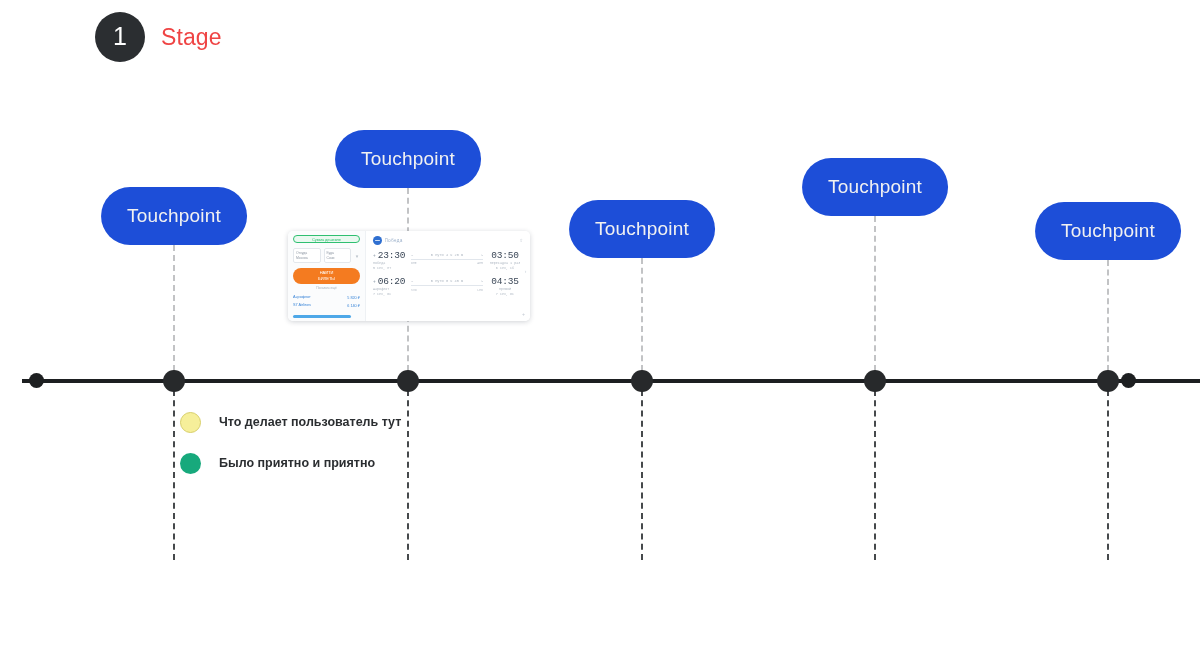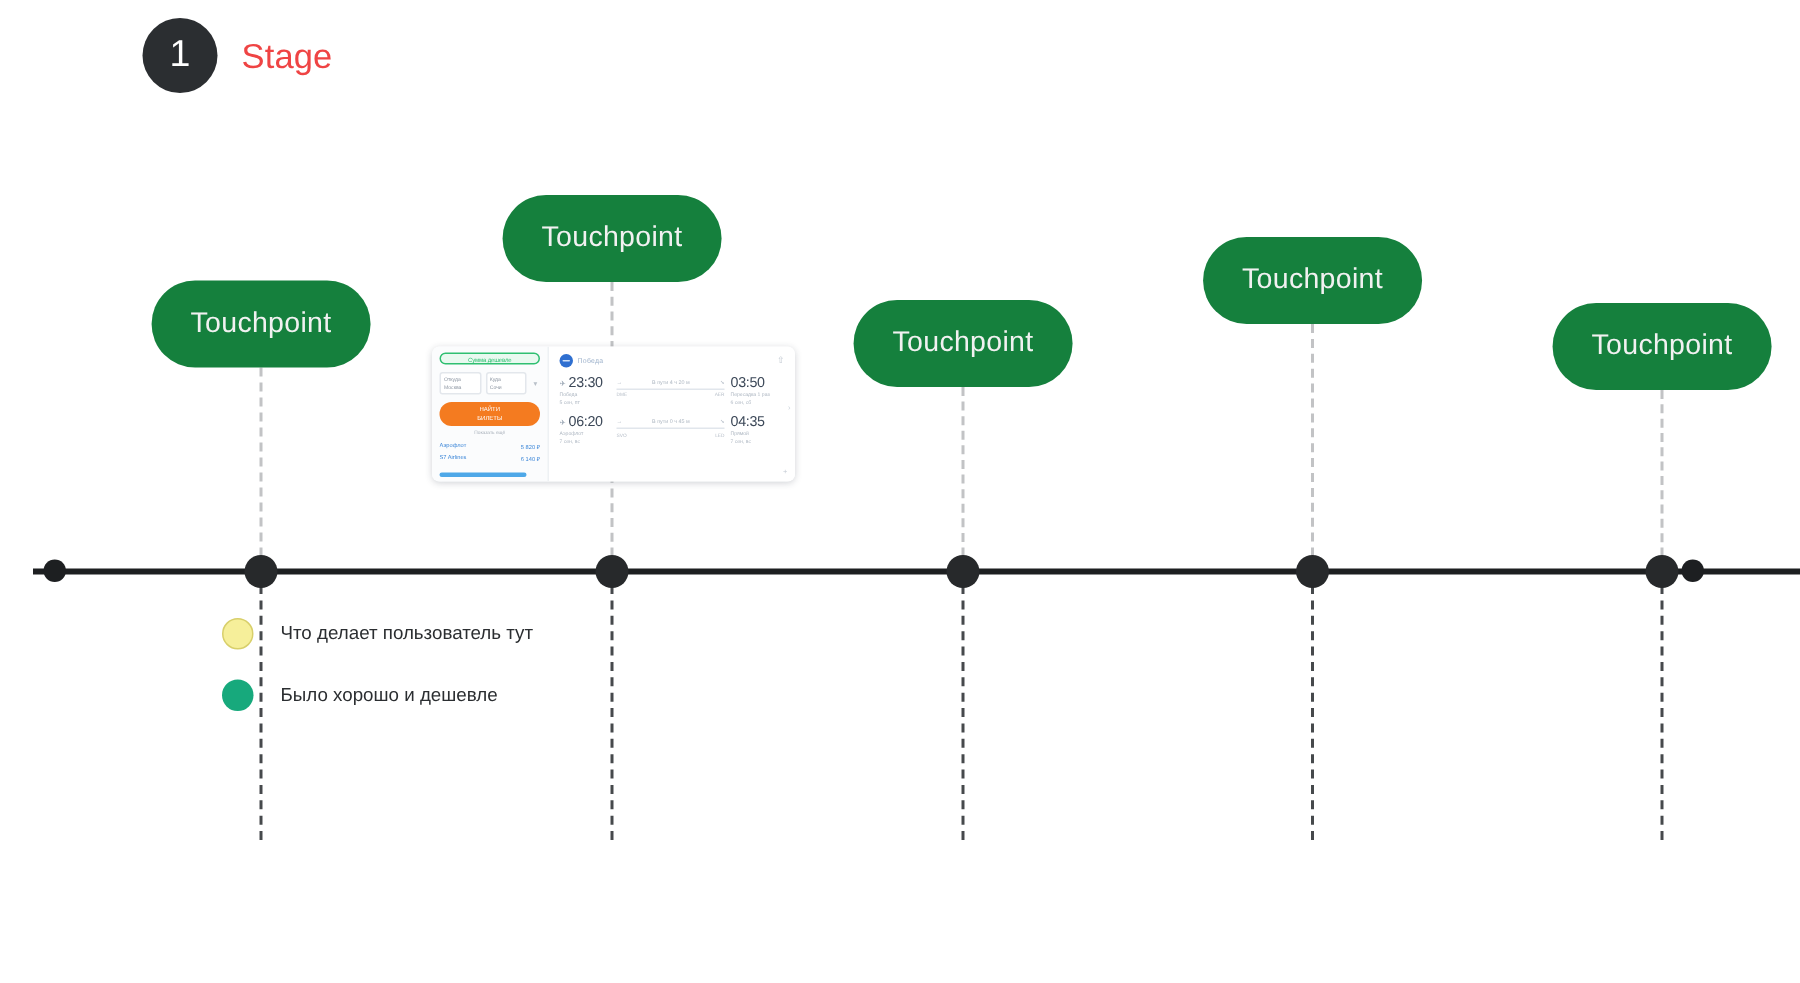--- a/index.html
+++ b/index.html
@@ -80,36 +80,36 @@
     position: absolute;
     width: 0;
     border-left: 2px dashed #46494c;
     transform: translateX(-1px);
   }
 
   
   .touchpoint {
     position: absolute;
     height: 58px;
-    background: #15803d;
+    background: #1d4ed8;
     border-radius: 29px;
     color: #f1f1f1;
     display: flex;
     align-items: center;
     justify-content: center;
     font-size: 19px;
     font-weight: 400;
     letter-spacing: 0.2px;
     padding: 0 26px;
     white-space: nowrap;
     transform: translateX(-50%);
   }
 
   
-  .legend { position: absolute; left: 148px; top: 410px; }
+  .legend { position: absolute; left: 180px; top: 410px; font-weight: bold; }
   .legend-row {
     display: flex; align-items: center;
     height: 24px;
     margin-bottom: 17px;
     position: relative;
   }
   .legend-dot {
     width: 21px; height: 21px;
     border-radius: 50%;
     flex: 0 0 auto;
@@ -202,20 +202,21 @@
     width: 58px; height: 3.5px;
     border-radius: 2px;
     background: #4ea8e8;
   }
 
   .thumb-right {
     flex: 1; height: 100%;
     background: #ffffff;
     padding: 5px 7px 4px 7px;
     position: relative;
+    font-family: Liberation Mono, monospace;
   }
   .thumb-brandrow { display: flex; align-items: center; justify-content: space-between; }
   .thumb-brand { display: flex; align-items: center; gap: 3px; }
   .thumb-logo {
     width: 9px; height: 9px; border-radius: 50%;
     background: #2f6fd0;
     position: relative;
   }
   .thumb-logo:after {
     content: ""; position: absolute;
@@ -240,21 +241,21 @@
   .flight-mid { flex: 1; padding-top: 3px; }
   .flight-midtop {
     display: flex; align-items: center; justify-content: space-between;
     font-size: 3.6px; color: #aeb7c2;
   }
   .flight-bar { height: 0.8px; background: #e1e6ec; margin: 2px 0 1.5px 0; }
   .flight-midbot {
     display: flex; justify-content: space-between;
     font-size: 3.2px; color: #b7bfc9;
   }
-  .flight-col-right { width: 36px; text-align: left; }
+  .flight-col-right { width: 36px; text-align: center; }
   .flight-right-time { font-size: 9.5px; color: #3c4858; letter-spacing: -0.2px; }
   .flight-right-sub { font-size: 3.4px; color: #aeb7c2; line-height: 1.5; }
   .thumb-chevron {
     position: absolute; right: 3px; top: 38px;
     font-size: 5px; color: #ccd3db;
   }
   .thumb-plus {
     position: absolute; right: 5px; bottom: 3px;
     font-size: 5px; color: #c2c9d2;
   }
@@ -298,21 +299,21 @@
   <div class="node-dot" style="left:1108px;"></div>
   <div class="touchpoint" style="left:1108px; top:202px;">Touchpoint</div>
 
   <div class="legend">
     <div class="legend-row">
       <div class="legend-dot" style="background:#f6ef9a; border:1.5px solid #d8cf6a;"></div>
       <div class="legend-label">Что делает пользователь тут</div>
     </div>
     <div class="legend-row">
       <div class="legend-dot" style="background:#17a97c;"></div>
-      <div class="legend-label">Было хорошо и дешевле</div>
+      <div class="legend-label">Было приятно и приятно</div>
     </div>
   </div>
 
   <div class="thumb">
 
     <div class="thumb-left">
       <div class="thumb-badge">Сумма дешевле</div>
 
       <div class="thumb-selects">
         <div class="thumb-select">

